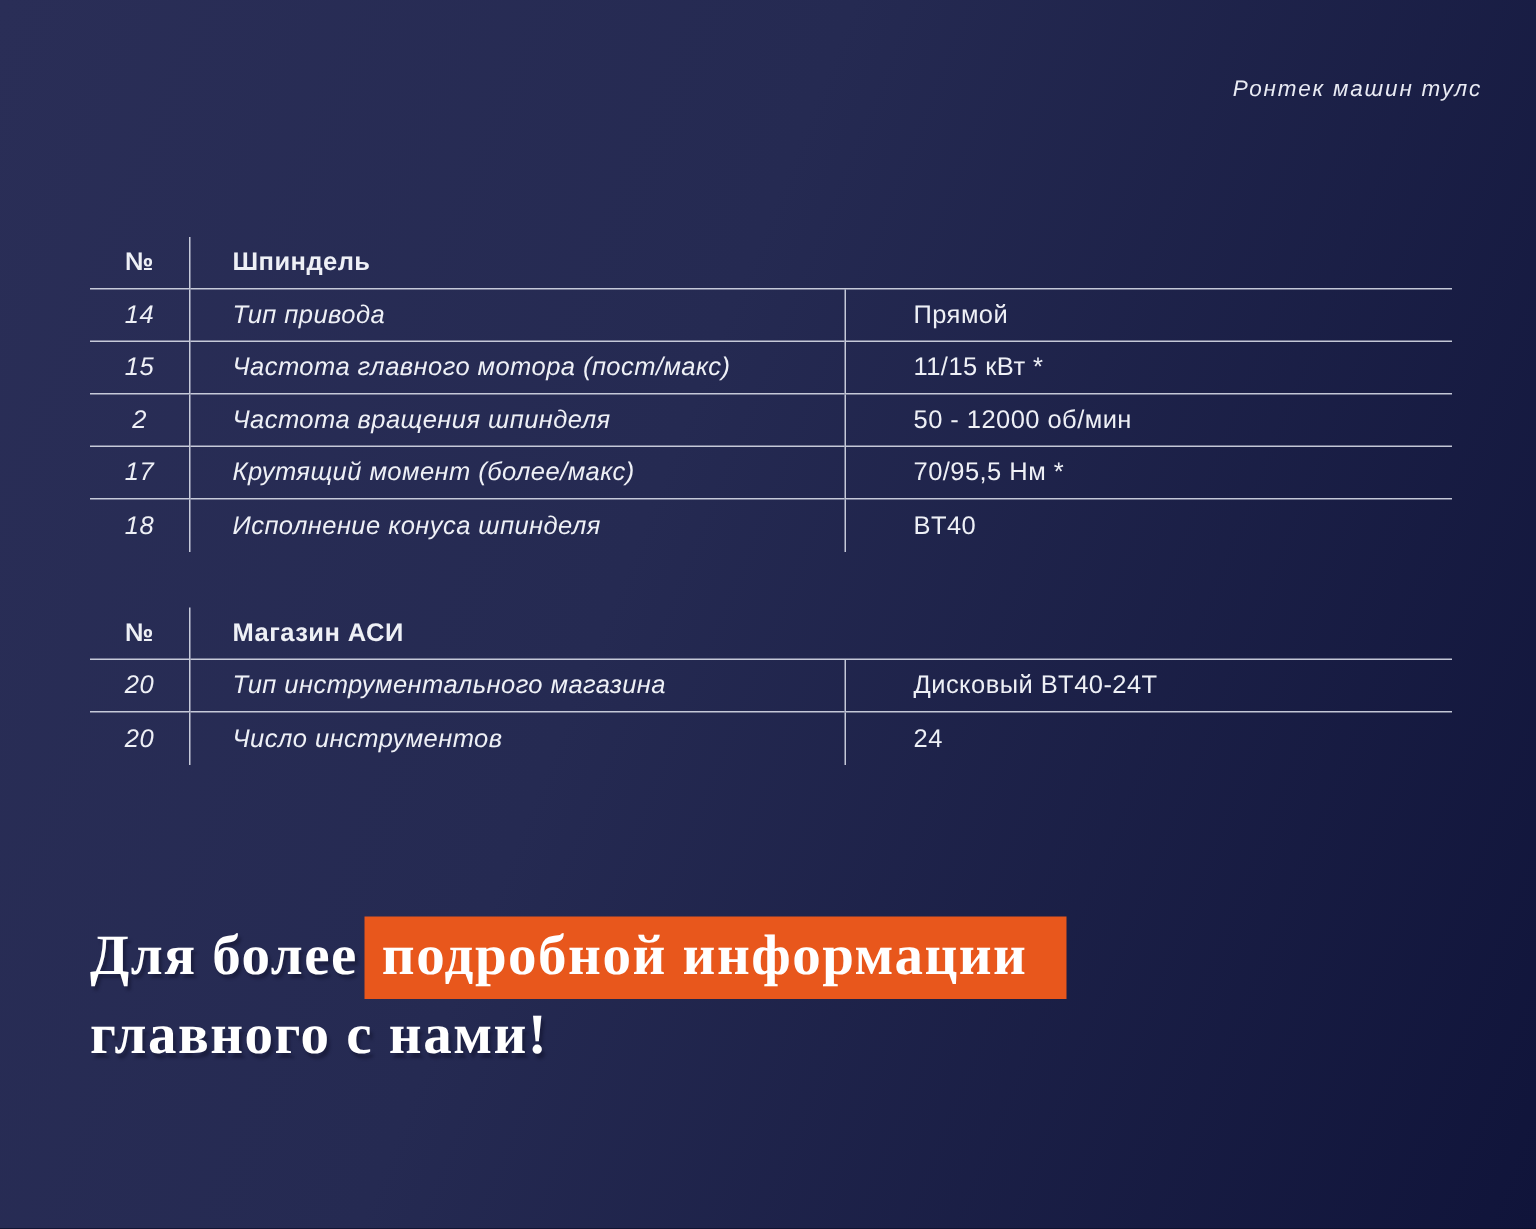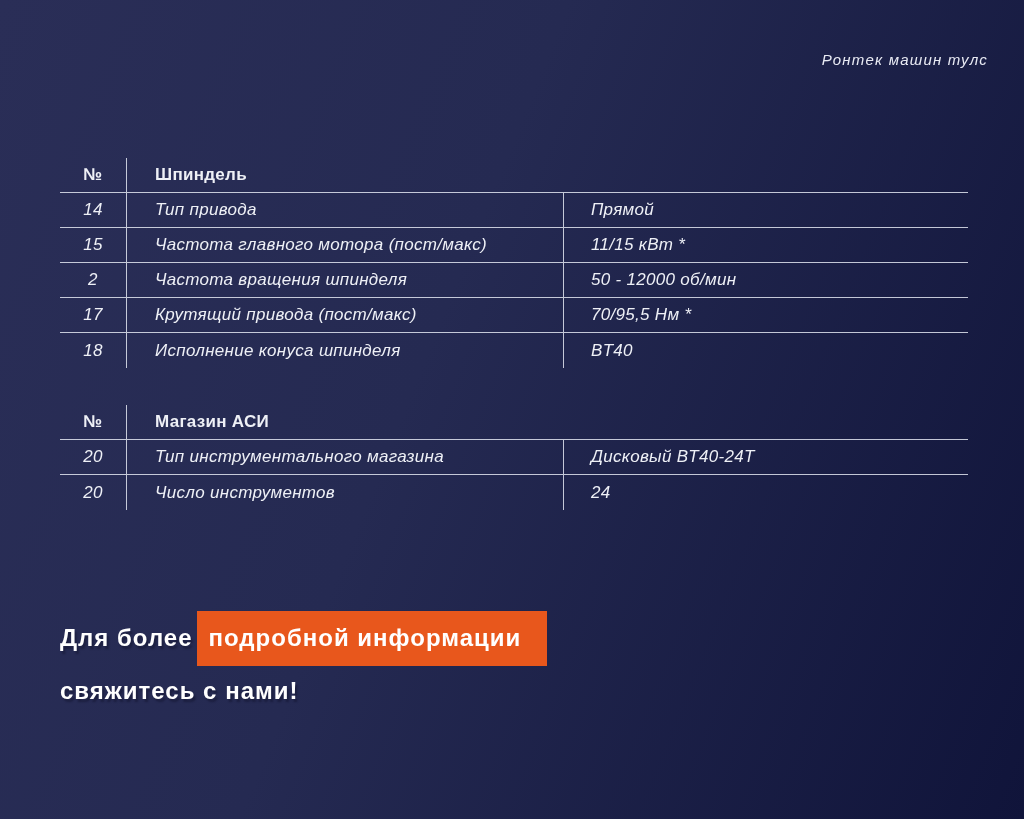--- a/index.html
+++ b/index.html
@@ -48,32 +48,32 @@
     font-style:italic;
     border-right:1px solid var(--line);
     border-bottom:1px solid var(--line);
   }
   .rname{
     grid-column:2;padding-left:28px;
     font-style:italic;
     border-bottom:1px solid var(--line);
   }
   .rvalue{
-    grid-column:3;padding-left:27px;
-    font-style:italic;
+    grid-column:3;padding-left:45px;
     border-left:1px solid var(--line);
     border-bottom:1px solid var(--line);
   }
   .spec-table .cell:nth-last-child(-n+3){border-bottom:none;}
   
   .cta{
     position:absolute;left:60px;top:611px;
-    font-weight:700;font-size:24px;line-height:49px;
+    font-weight:700;font-size:38px;line-height:49px;
     letter-spacing:1px;color:#FFFFFF;
     text-shadow:2px 3px 2px rgba(8,10,28,0.35);
+    font-family:Liberation Serif, serif;
   }
   .cta-line{white-space:nowrap;}
   .hl{
     display:inline-block;
     background:#E8571C;
     padding:2px 26px 4px 12px;
     margin-left:4px;
     text-shadow:none;
   }
 </style>
@@ -94,21 +94,21 @@
 
     <div class="cell rnum">15</div>
     <div class="cell rname">Частота главного мотора (пост/макс)</div>
     <div class="cell rvalue">11/15 кВт *</div>
 
     <div class="cell rnum">2</div>
     <div class="cell rname">Частота вращения шпинделя</div>
     <div class="cell rvalue">50 - 12000 об/мин</div>
 
     <div class="cell rnum">17</div>
-    <div class="cell rname">Крутящий привода (пост/макс)</div>
+    <div class="cell rname">Крутящий момент (более/макс)</div>
     <div class="cell rvalue">70/95,5 Нм *</div>
 
     <div class="cell rnum">18</div>
     <div class="cell rname">Исполнение конуса шпинделя</div>
     <div class="cell rvalue">BT40</div>
   </section>
 
   <section class="spec-table table-2">
     <div class="cell hnum">№</div>
     <div class="cell htitle">Магазин АСИ</div>
@@ -117,16 +117,16 @@
     <div class="cell rname">Тип инструментального магазина</div>
     <div class="cell rvalue">Дисковый BT40-24T</div>
 
     <div class="cell rnum">20</div>
     <div class="cell rname">Число инструментов</div>
     <div class="cell rvalue">24</div>
   </section>
 
   <div class="cta">
     <div class="cta-line"><span>Для более</span><span class="hl">подробной информации</span></div>
-    <div class="cta-line">свяжитесь с нами!</div>
+    <div class="cta-line">главного с нами!</div>
   </div>
 
 </div>
 
 </body></html>

